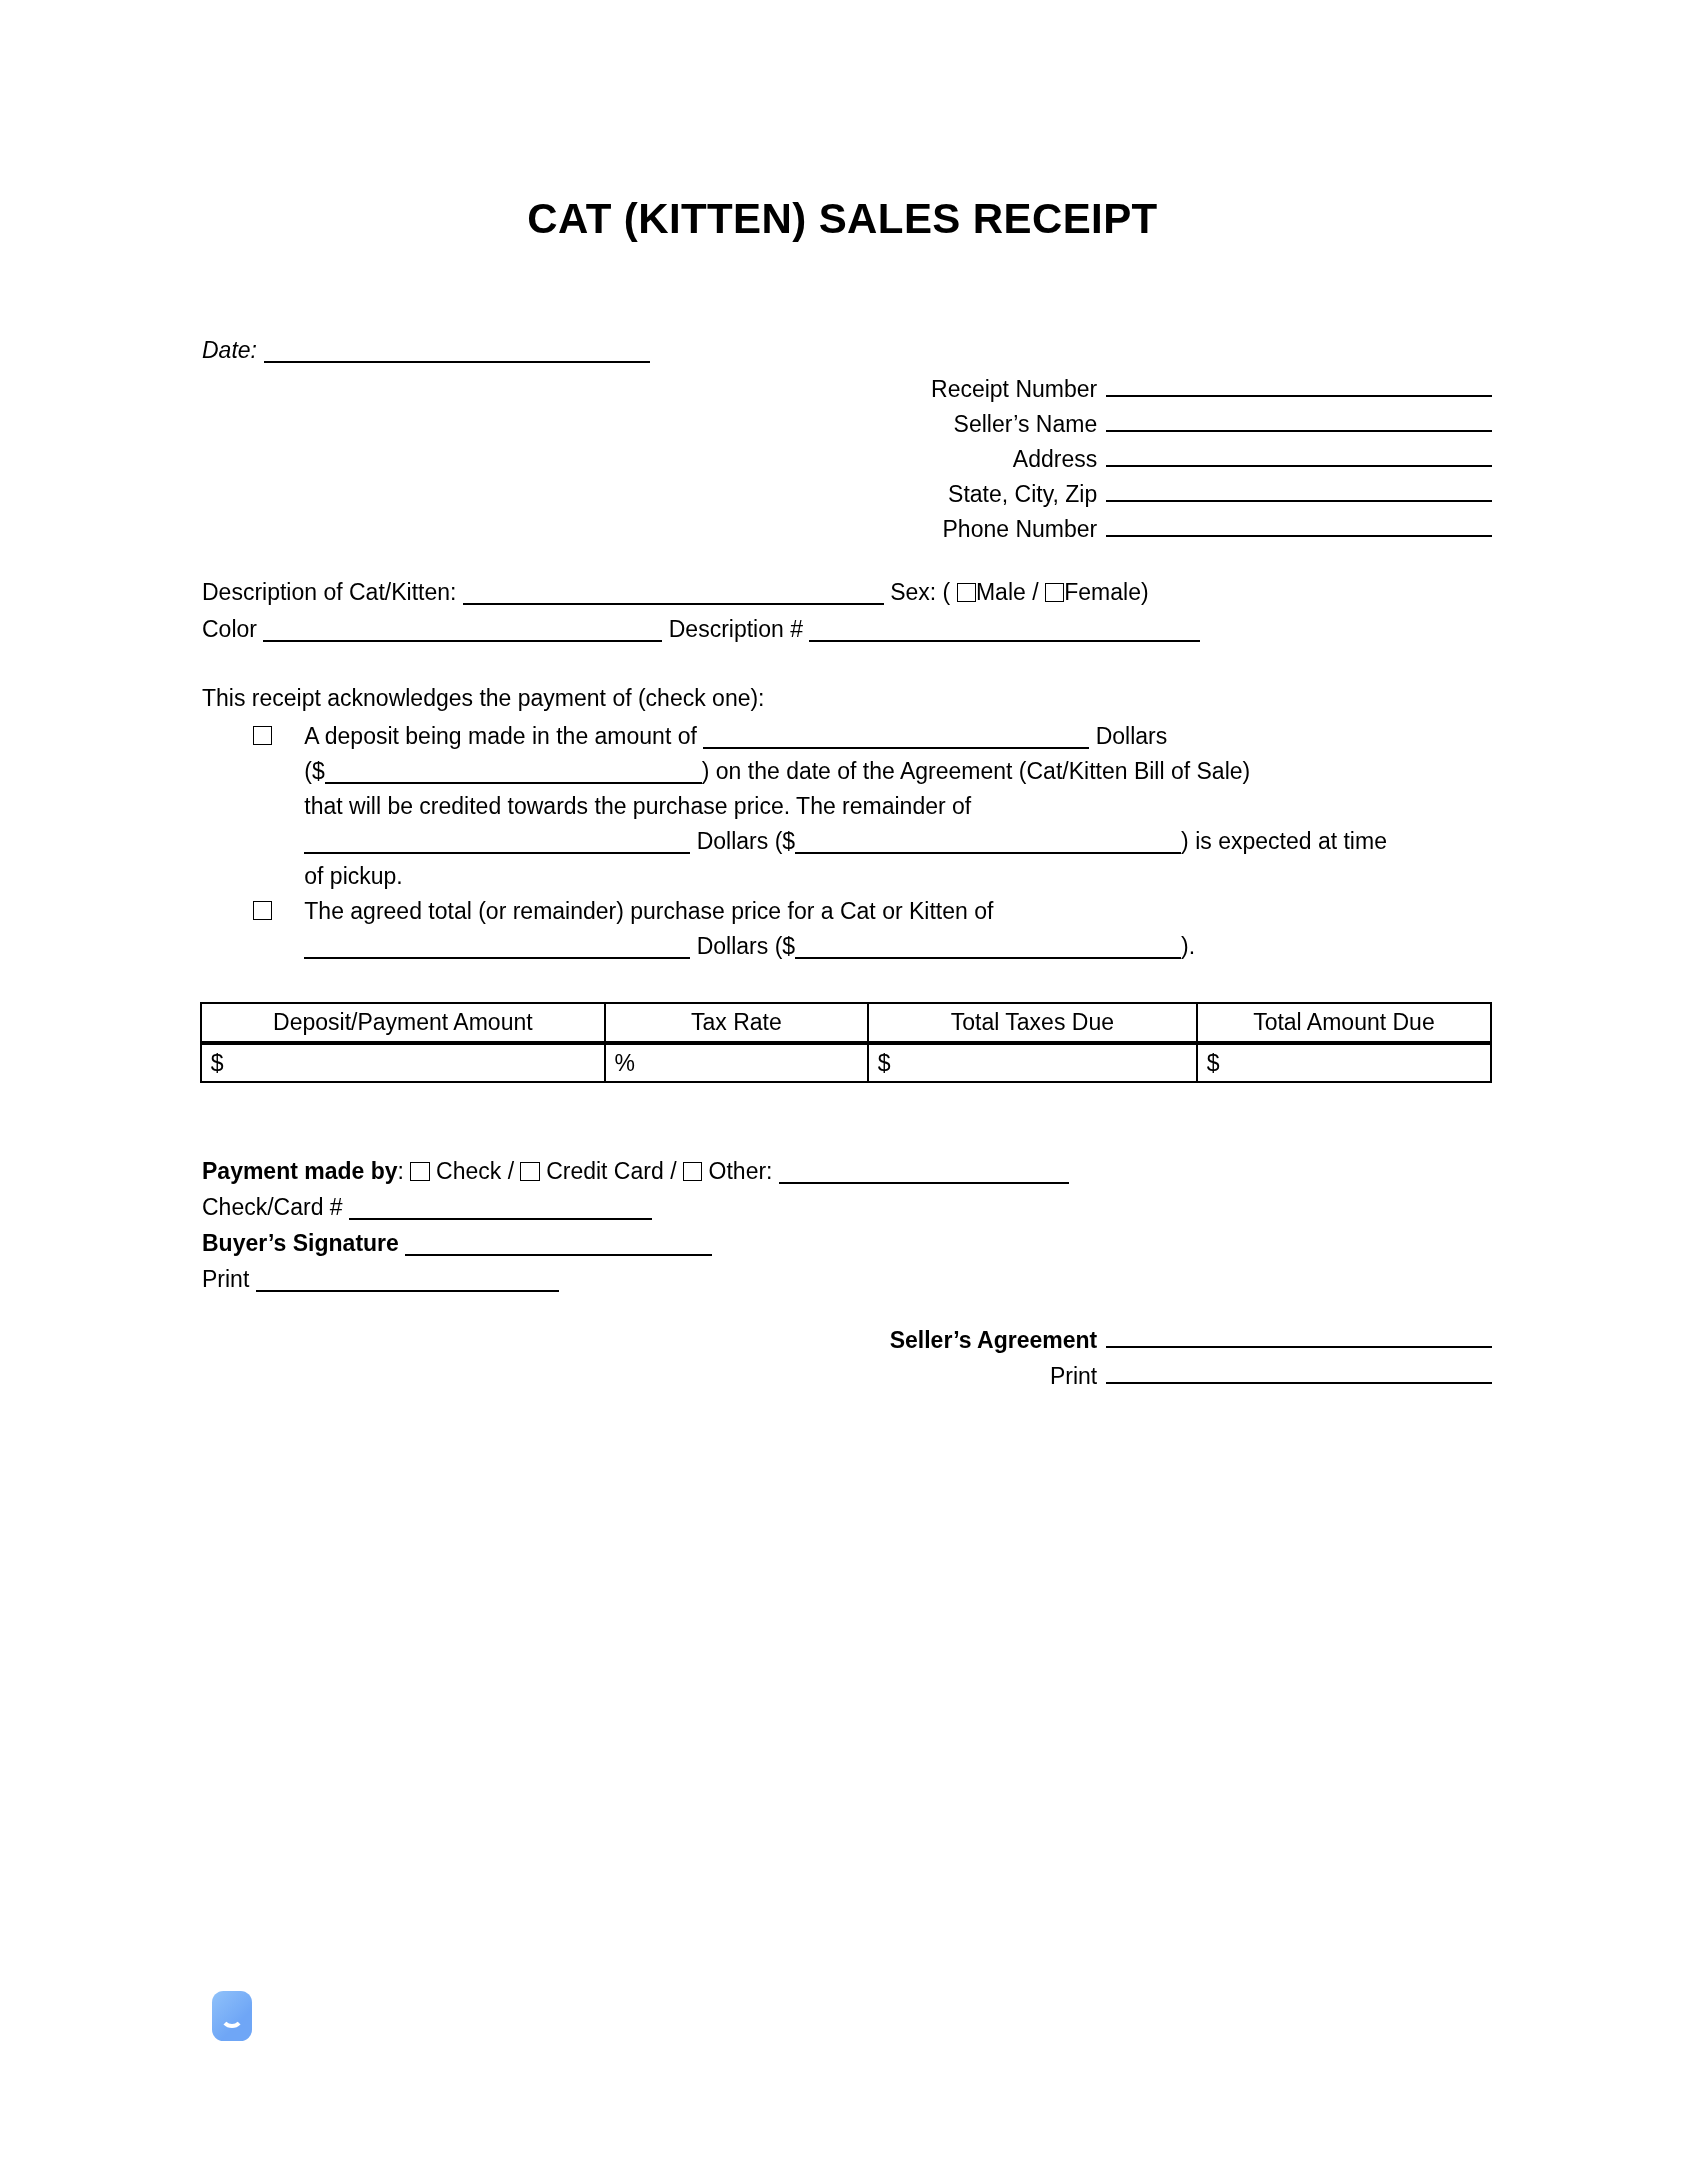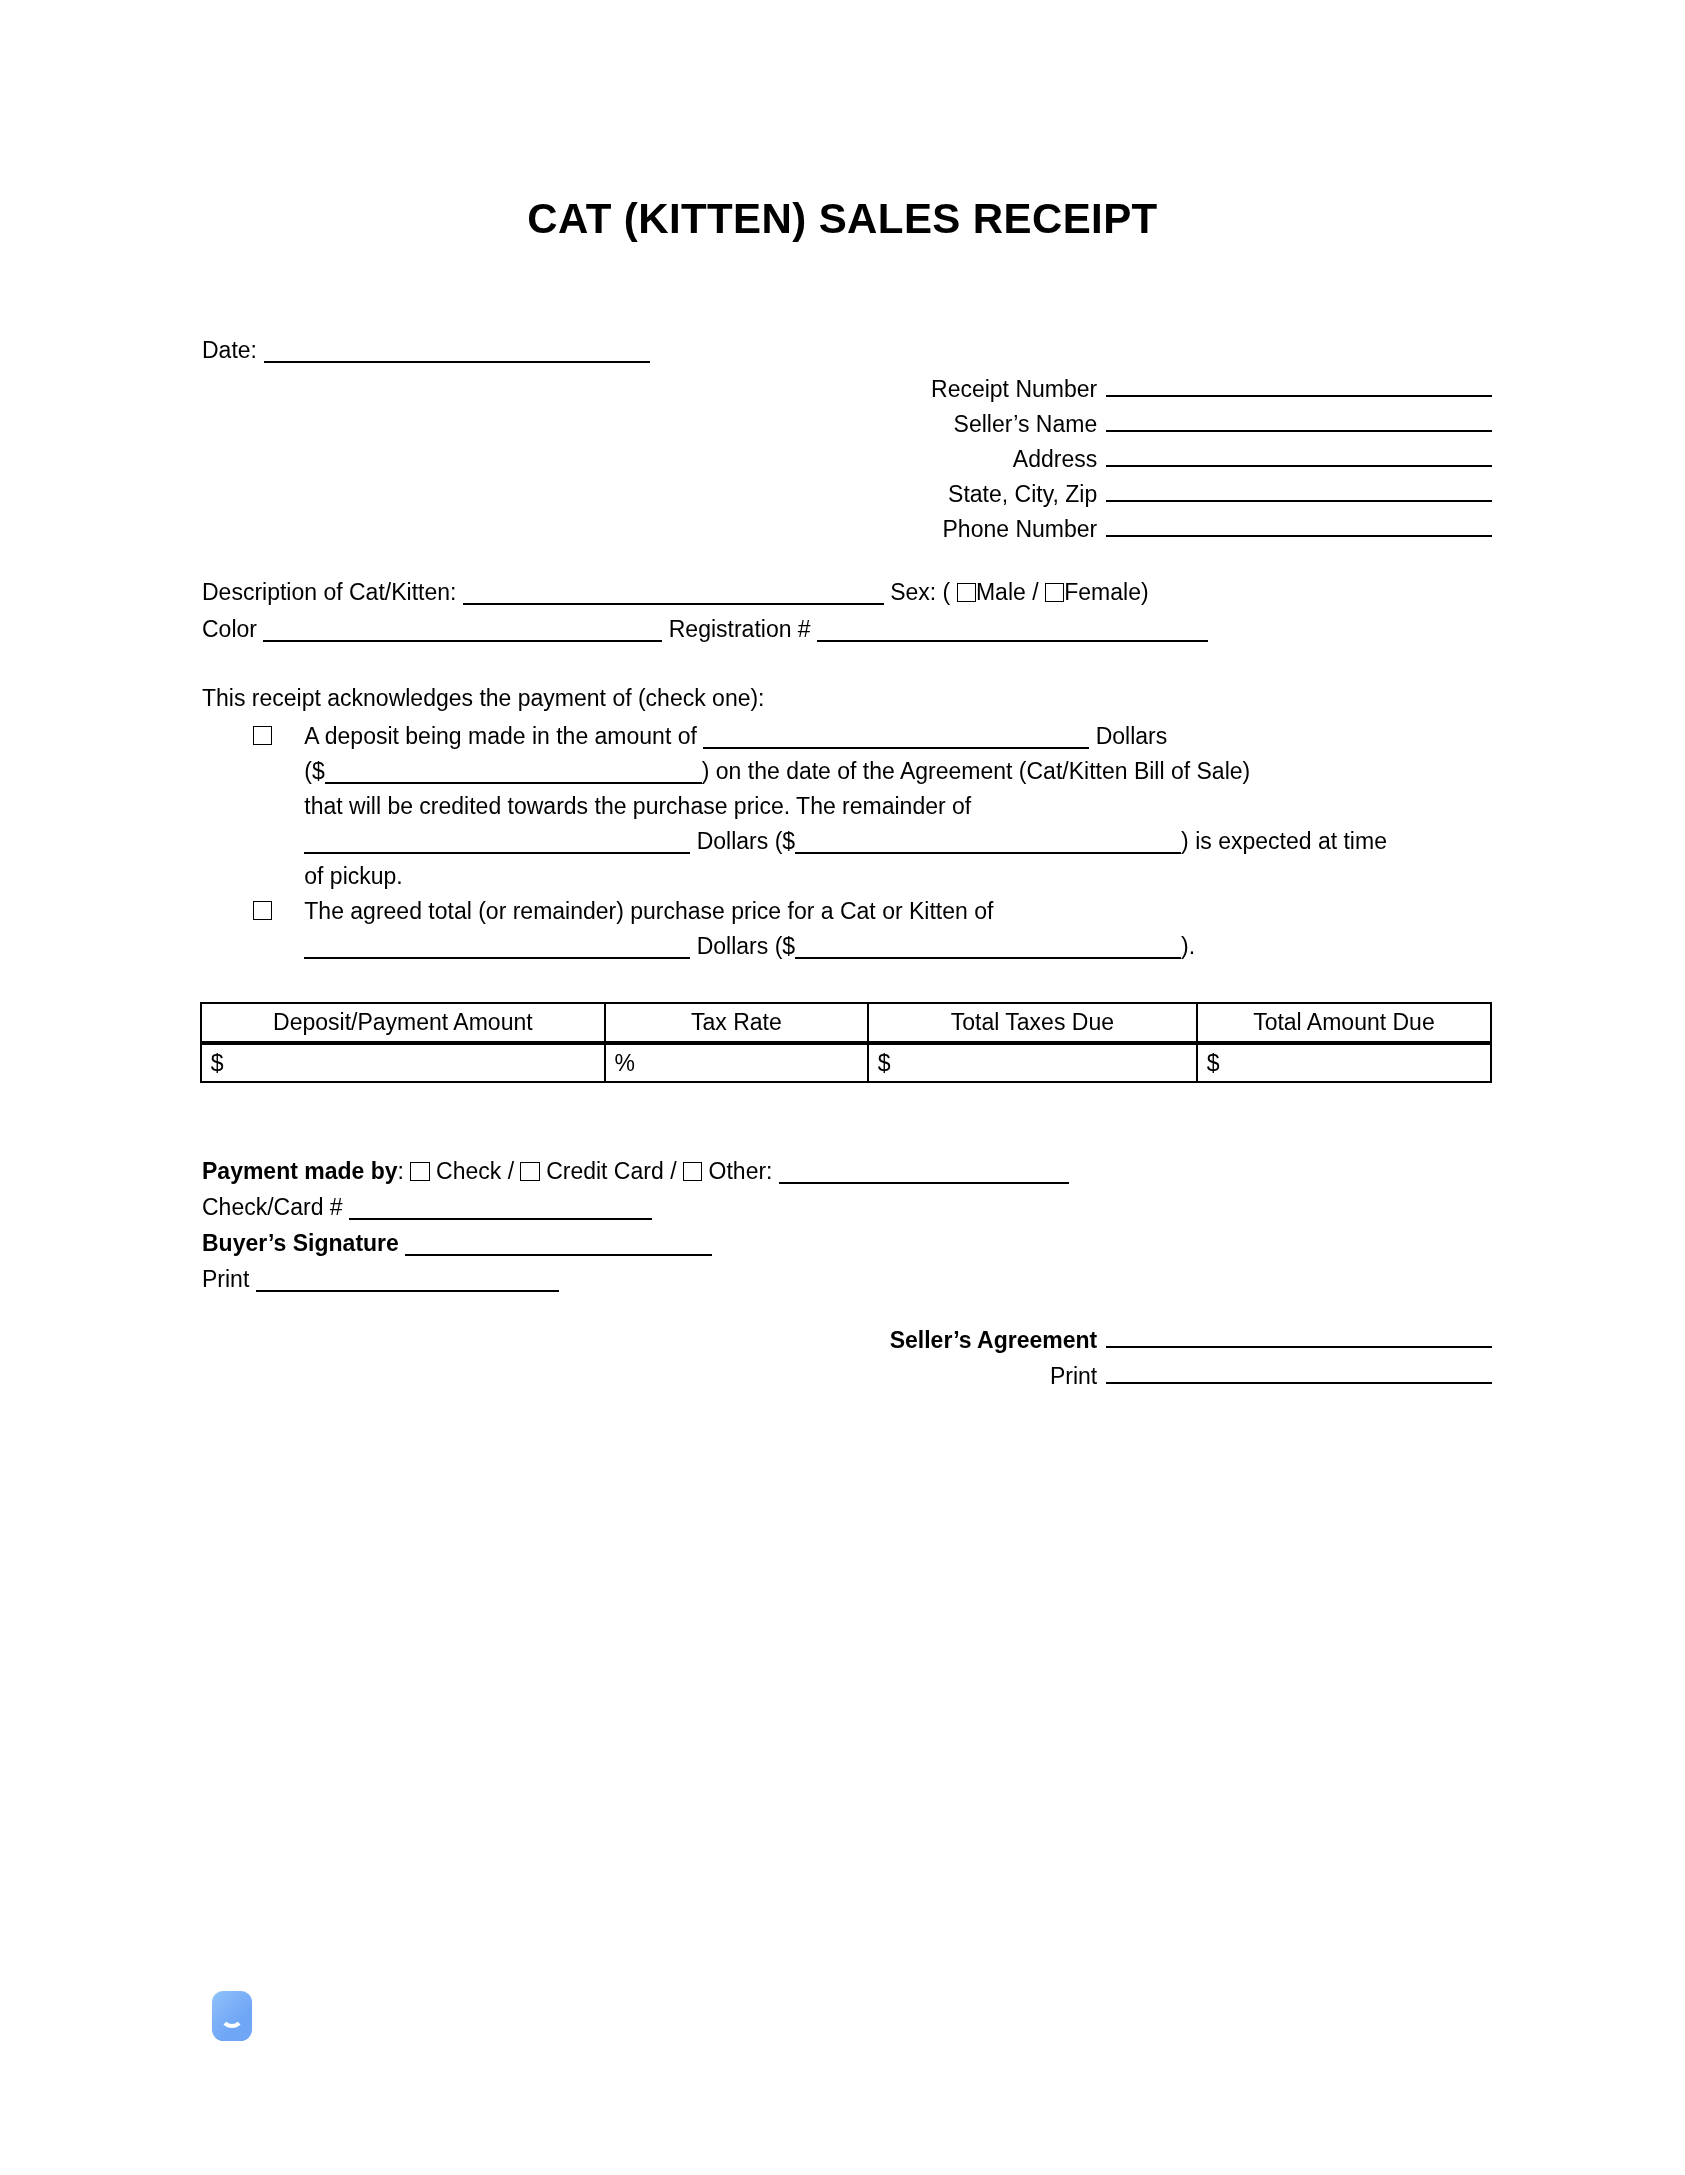--- a/index.html
+++ b/index.html
@@ -31,21 +31,21 @@
   .w455 { width: 399px; } .w480 { width: 421px; }
 
   .cb {
     display: inline-block;
     width: 19.3px; height: 19.3px;
     border: 1.8px solid #000;
     vertical-align: -1.8px;
     background: #fff;
   }
 
-  .date-row { position: absolute; top: 337px; left: 202px; }
+  .date-row { position: absolute; top: 337px; left: 202px; font-style: italic; }
   .date-row .lbl { margin-right: 7px; }
 
   .seller-block { position: absolute; top: 372px; right: 193px; }
   .sb-row {
     display: flex; justify-content: flex-end; align-items: baseline;
     height: 35px; line-height: 35px;
   }
   .sb-row .lbl { margin-right: 8.8px; white-space: nowrap; }
 
   .desc-block { position: absolute; top: 574px; left: 202px; width: 1334px; }
@@ -137,21 +137,21 @@
       <span>Description of Cat/Kitten:</span>
       <span class="blank w480"></span>
       <span>Sex: (</span>
       <span class="cb"></span><span>Male</span>
       <span>/</span>
       <span class="cb"></span><span>Female)</span>
     </div>
     <div class="line">
       <span>Color</span>
       <span class="blank w455"></span>
-      <span>Registration #</span>
+      <span>Description #</span>
       <span class="blank w445"></span>
     </div>
   </div>
 
   <div class="ack-block">
     <div class="ack-intro">This receipt acknowledges the payment of (check one):</div>
 
     <div class="opt">
       <span class="cb"></span>
       <div class="opt-text">

